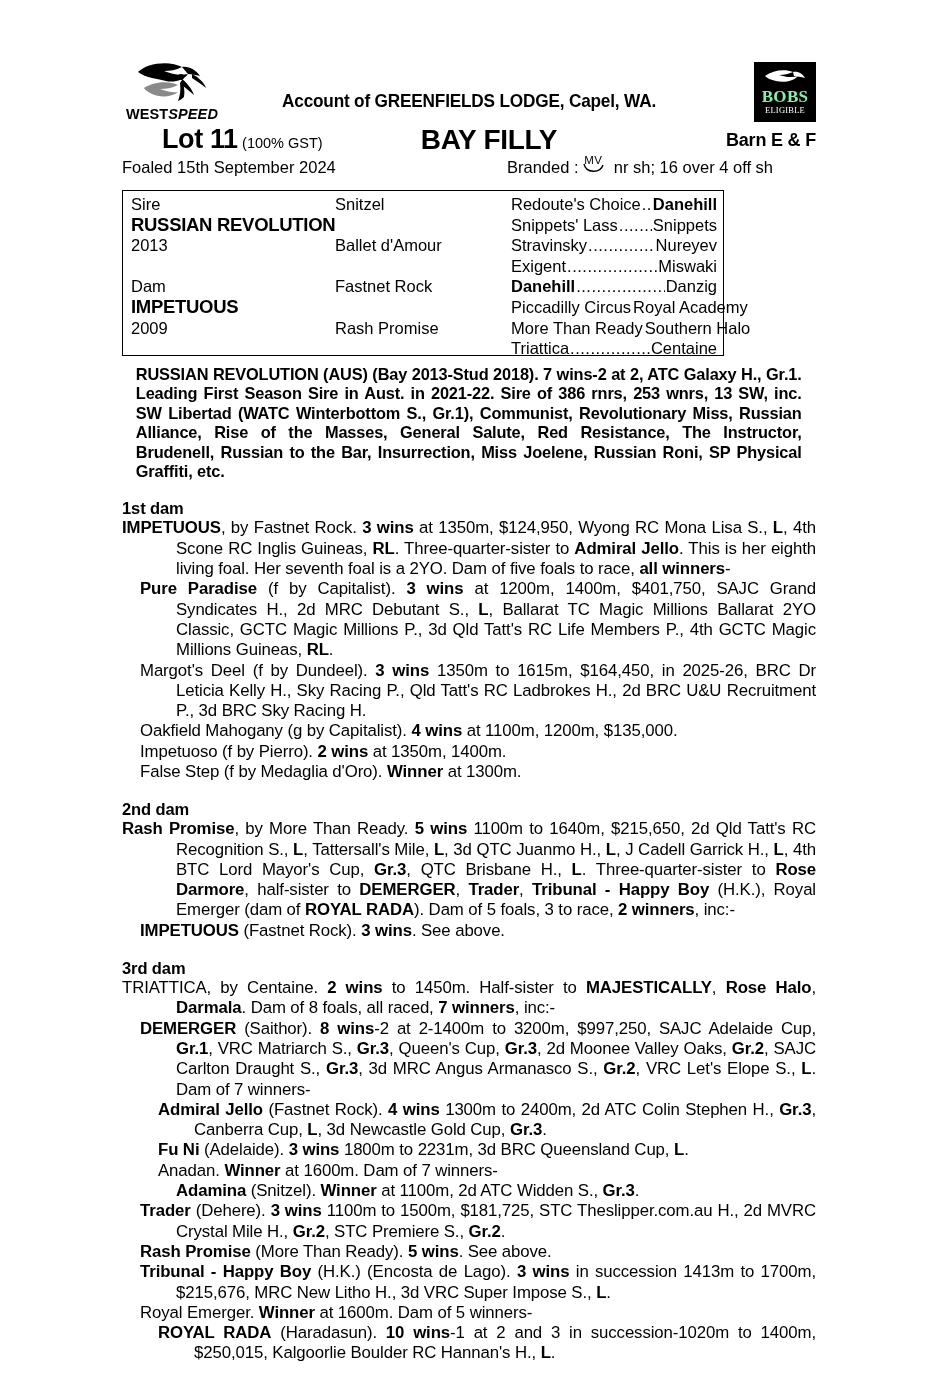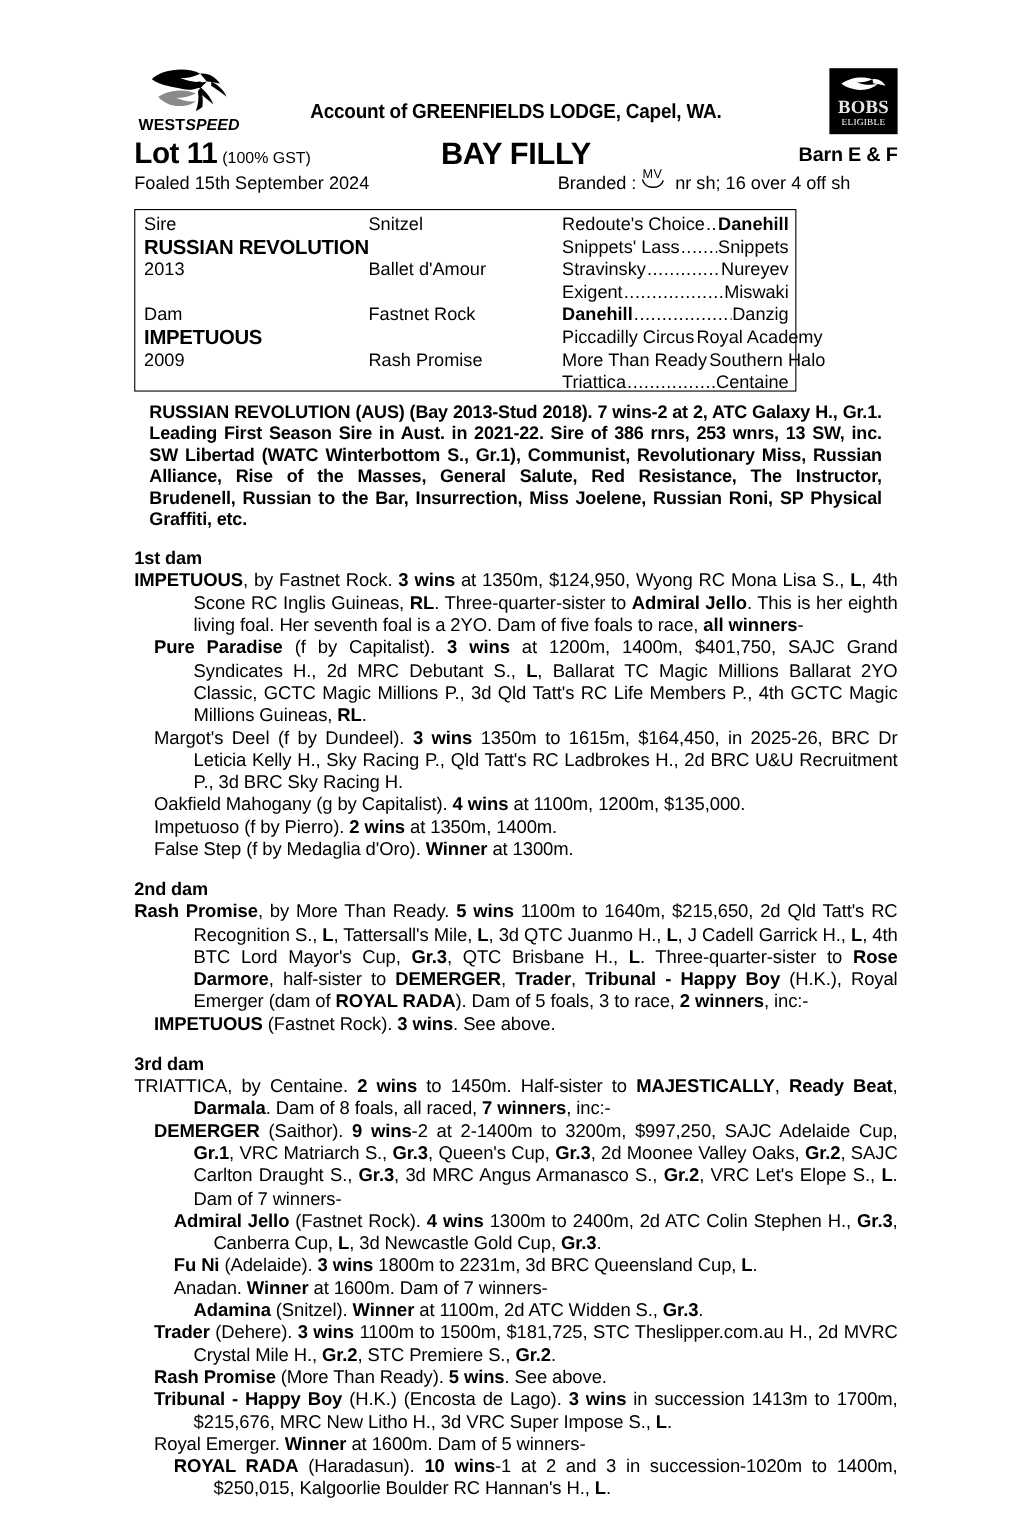--- a/index.html
+++ b/index.html
@@ -14,28 +14,28 @@
 
   
   .hdr{position:relative;height:70px;}
   .ws-logo{position:absolute;left:4px;top:2px;width:104px;height:66px;}
   .ws-logo svg{display:block;}
   .ws-word{font-family:"Liberation Sans", sans-serif;font-size:14.5px;font-weight:bold;letter-spacing:.1px;}
   .ws-word .it{font-style:italic;}
   .bobs{position:absolute;right:0px;top:6px;width:62px;height:60px;background:#000;
         display:flex;flex-direction:column;align-items:center;justify-content:flex-start;}
   .bobs .bird{margin-top:5px;}
-  .bobs .b1{color:#e5e5e5;font-family:"Liberation Serif",serif;font-weight:bold;font-size:17px;line-height:16px;letter-spacing:.3px;}
+  .bobs .b1{color:#86efac;font-family:"Liberation Serif",serif;font-weight:bold;font-size:17px;line-height:16px;letter-spacing:.3px;}
   .bobs .b2{color:#fff;font-family:"Liberation Serif",serif;font-weight:normal;font-size:8.5px;line-height:11px;letter-spacing:.2px;}
   .account{position:absolute;left:0;right:0;top:34px;text-align:center;
            font-size:18.5px;font-weight:bold;letter-spacing:-0.2px;
            transform:scaleX(.93);transform-origin:center;}
 
   
-  .titlerow{position:relative;height:32px;}
+  .titlerow{position:relative;height:32px;margin-left:40px;}
   .lotbox{position:absolute;left:0;top:-2px;}
   .lot{font-size:27px;font-weight:bold;letter-spacing:-0.4px;}
   .gst{font-size:14.5px;font-weight:normal;letter-spacing:0;}
   .sexdesc{position:absolute;left:0;right:0;top:-2px;text-align:center;
            font-size:28px;font-weight:bold;letter-spacing:-0.3px;}
   .barn{position:absolute;right:0;top:4px;font-size:18px;font-weight:bold;letter-spacing:-0.2px;}
 
   .foaledrow{position:relative;height:26px;font-size:16.5px;}
   .foaled{position:absolute;left:0;top:0;}
   .branded{position:absolute;left:385px;top:0;white-space:nowrap;}
@@ -201,22 +201,22 @@
         <p class="e lvl0"><b>IMPETUOUS</b>, by Fastnet Rock. <b>3 wins</b> at 1350m, $124,950, Wyong RC Mona Lisa S., <b>L</b>, 4th Scone RC Inglis Guineas, <b>RL</b>. Three-quarter-sister to <b>Admiral Jello</b>. This is her eighth living foal. Her seventh foal is a 2YO. Dam of five foals to race, <b>all winners</b>-</p>
         <p class="e lvl1"><b>Pure Paradise</b> (f by Capitalist). <b>3 wins</b> at 1200m, 1400m, $401,750, SAJC Grand Syndicates H., 2d MRC Debutant S., <b>L</b>, Ballarat TC Magic Millions Ballarat 2YO Classic, GCTC Magic Millions P., 3d Qld Tatt's RC Life Members P., 4th GCTC Magic Millions Guineas, <b>RL</b>.</p>
         <p class="e lvl1">Margot's Deel (f by Dundeel). <b>3 wins</b> 1350m to 1615m, $164,450, in 2025-26, BRC Dr Leticia Kelly H., Sky Racing P., Qld Tatt's RC Ladbrokes H., 2d BRC U&amp;U Recruitment P., 3d BRC Sky Racing H.</p>
         <p class="e lvl1">Oakfield Mahogany (g by Capitalist). <b>4 wins</b> at 1100m, 1200m, $135,000.</p>
         <p class="e lvl1">Impetuoso (f by Pierro). <b>2 wins</b> at 1350m, 1400m.</p>
         <p class="e lvl1">False Step (f by Medaglia d'Oro). <b>Winner</b> at 1300m.</p>
         <div class="damhdr">2nd dam</div>
         <p class="e lvl0"><b>Rash Promise</b>, by More Than Ready. <b>5 wins</b> 1100m to 1640m, $215,650, 2d Qld Tatt's RC Recognition S., <b>L</b>, Tattersall's Mile, <b>L</b>, 3d QTC Juanmo H., <b>L</b>, J Cadell Garrick H., <b>L</b>, 4th BTC Lord Mayor's Cup, <b>Gr.3</b>, QTC Brisbane H., <b>L</b>. Three-quarter-sister to <b>Rose Darmore</b>, half-sister to <b>DEMERGER</b>, <b>Trader</b>, <b>Tribunal - Happy Boy</b> (H.K.), Royal Emerger (dam of <b>ROYAL RADA</b>). Dam of 5 foals, 3 to race, <b>2 winners</b>, inc:-</p>
         <p class="e lvl1"><b>IMPETUOUS</b> (Fastnet Rock). <b>3 wins</b>. See above.</p>
         <div class="damhdr">3rd dam</div>
-        <p class="e lvl0">TRIATTICA, by Centaine. <b>2 wins</b> to 1450m. Half-sister to <b>MAJESTICALLY</b>, <b>Ready Beat</b>, <b>Darmala</b>. Dam of 8 foals, all raced, <b>7 winners</b>, inc:-</p>
-        <p class="e lvl1"><b>DEMERGER</b> (Saithor). <b>9 wins</b>-2 at 2-1400m to 3200m, $997,250, SAJC Adelaide Cup, <b>Gr.1</b>, VRC Matriarch S., <b>Gr.3</b>, Queen's Cup, <b>Gr.3</b>, 2d Moonee Valley Oaks, <b>Gr.2</b>, SAJC Carlton Draught S., <b>Gr.3</b>, 3d MRC Angus Armanasco S., <b>Gr.2</b>, VRC Let's Elope S., <b>L</b>. Dam of 7 winners-</p>
+        <p class="e lvl0">TRIATTICA, by Centaine. <b>2 wins</b> to 1450m. Half-sister to <b>MAJESTICALLY</b>, <b>Rose Halo</b>, <b>Darmala</b>. Dam of 8 foals, all raced, <b>7 winners</b>, inc:-</p>
+        <p class="e lvl1"><b>DEMERGER</b> (Saithor). <b>8 wins</b>-2 at 2-1400m to 3200m, $997,250, SAJC Adelaide Cup, <b>Gr.1</b>, VRC Matriarch S., <b>Gr.3</b>, Queen's Cup, <b>Gr.3</b>, 2d Moonee Valley Oaks, <b>Gr.2</b>, SAJC Carlton Draught S., <b>Gr.3</b>, 3d MRC Angus Armanasco S., <b>Gr.2</b>, VRC Let's Elope S., <b>L</b>. Dam of 7 winners-</p>
         <p class="e lvl2"><b>Admiral Jello</b> (Fastnet Rock). <b>4 wins</b> 1300m to 2400m, 2d ATC Colin Stephen H., <b>Gr.3</b>, Canberra Cup, <b>L</b>, 3d Newcastle Gold Cup, <b>Gr.3</b>.</p>
         <p class="e lvl2"><b>Fu Ni</b> (Adelaide). <b>3 wins</b> 1800m to 2231m, 3d BRC Queensland Cup, <b>L</b>.</p>
         <p class="e lvl2">Anadan. <b>Winner</b> at 1600m. Dam of 7 winners-</p>
         <p class="e lvl3"><b>Adamina</b> (Snitzel). <b>Winner</b> at 1100m, 2d ATC Widden S., <b>Gr.3</b>.</p>
         <p class="e lvl1"><b>Trader</b> (Dehere). <b>3 wins</b> 1100m to 1500m, $181,725, STC Theslipper.com.au H., 2d MVRC Crystal Mile H., <b>Gr.2</b>, STC Premiere S., <b>Gr.2</b>.</p>
         <p class="e lvl1"><b>Rash Promise</b> (More Than Ready). <b>5 wins</b>. See above.</p>
         <p class="e lvl1"><b>Tribunal - Happy Boy</b> (H.K.) (Encosta de Lago). <b>3 wins</b> in succession 1413m to 1700m, $215,676, MRC New Litho H., 3d VRC Super Impose S., <b>L</b>.</p>
         <p class="e lvl1">Royal Emerger. <b>Winner</b> at 1600m. Dam of 5 winners-</p>
         <p class="e lvl2"><b>ROYAL RADA</b> (Haradasun). <b>10 wins</b>-1 at 2 and 3 in succession-1020m to 1400m, $250,015, Kalgoorlie Boulder RC Hannan's H., <b>L</b>.</p>
       </div>

